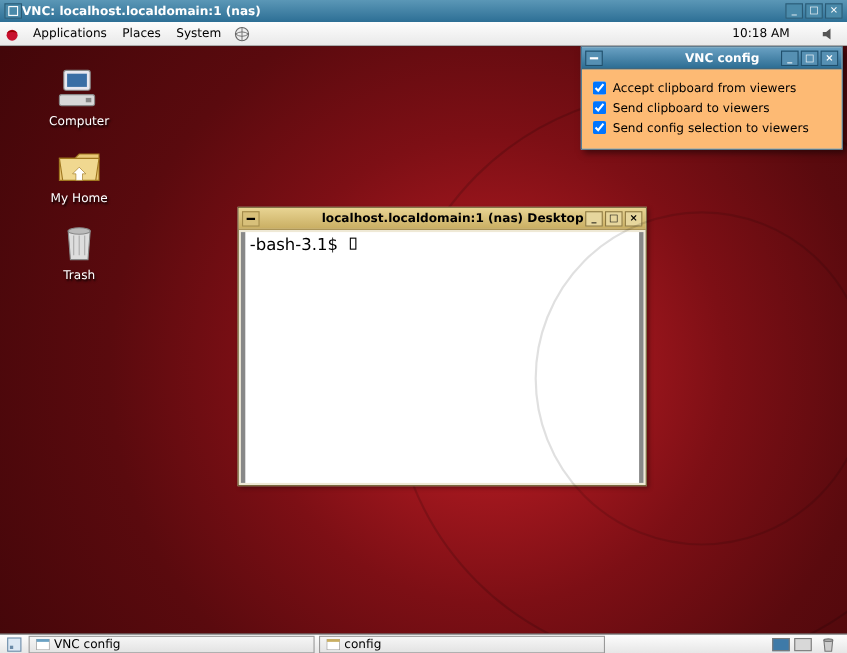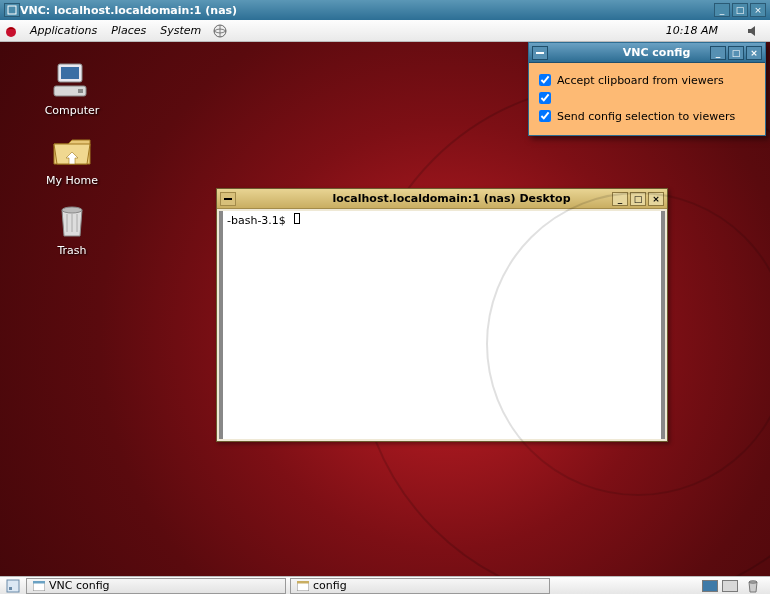--- a/index.html
+++ b/index.html
@@ -6,21 +6,21 @@
 body { width: 770px; height: 594px; overflow: hidden; background: #000; position: relative; }
 
 
 .outer-titlebar { height: 20px; background: linear-gradient(#5b97b6,#2d6f95); display:flex; align-items:center; color:#fff; font-size:11px; position:relative; }
 .outer-titlebar .title { flex:1; text-align:left; font-weight:bold; }
 .outer-winbtns { position:absolute; right:4px; display:flex; gap:2px; }
 .outer-winbtn { width:16px; height:14px; background:#4a8aaa; border:1px solid #2a5a75; color:#fff; font-size:9px; display:flex; align-items:center; justify-content:center; cursor:pointer; }
 .outer-sys { width:16px; height:14px; margin-left:4px; background:#4a8aaa; border:1px solid #2a5a75; display:flex; align-items:center; justify-content:center; }
 
 
-.panel { height:22px; background:linear-gradient(#fdfdfd,#e9e9e9); border-bottom:1px solid #bbb; display:flex; align-items:center; font-size:11px; color:#000;font-style:italic; }
+.panel { height:22px; background:linear-gradient(#fdfdfd,#e9e9e9); border-bottom:1px solid #bbb; display:flex; align-items:center; font-size:11px; color:#000; }
 .panel-left { display:flex; align-items:center; gap:2px; }
 .panel-icon { width:18px; height:18px; margin:0 2px; display:flex; align-items:center; justify-content:center; }
 .panel-menu { padding:0 6px; cursor:pointer; }
 .panel-right { margin-left:auto; display:flex; align-items:center; gap:24px; padding-right:6px; }
 
 
 .desktop { position:relative; height:534px; background: radial-gradient(circle at 58% 55%, #c8222a 0%, #a6181f 18%, #7d0f15 40%, #5a0a0e 65%, #420609 100%); overflow:hidden; }
 
 .desktop::before,.desktop::after { content:""; position:absolute; border:2px solid rgba(0,0,0,0.15); border-radius:50%; }
 .desktop::before { width:520px; height:520px; right:-110px; top:40px; }
@@ -39,21 +39,21 @@
 .win-btns { position:absolute; right:3px; display:flex; gap:2px; }
 .win-btn { width:16px; height:14px; background:#e6d69d; border:1px solid #8e7940; font-size:9px; display:flex; align-items:center; justify-content:center; cursor:pointer; }
 
 
 .win-blue .win-titlebar { background:linear-gradient(#6aa1c3,#2d6d93); color:#fff; border-bottom:1px solid #1f4e6b; }
 .win-blue { border:1px solid #2d6d93; box-shadow:3px 3px 6px rgba(0,0,0,0.5); }
 .win-blue .win-btn,.win-blue .win-sys { background:#5690b3; border:1px solid #1f4e6b; color:#fff; }
 .vnc-body { background:#fdba74; padding:8px 10px 10px; font-size:11px; color:#000; }
 .vnc-row { display:flex; align-items:center; gap:6px; height:18px; }
 .vnc-row input[type=checkbox]{ width:12px; height:12px; }
-.xterm-content { margin:2px; border-left:4px solid #888; border-right:4px solid #888; background:#fff; font-family:"DejaVu Sans Mono", monospace; font-size:11px; color:#000; padding:2px 4px; height:228px; white-space:pre; }
+.xterm-content { margin:2px; border-left:4px solid #888; border-right:4px solid #888; background:#fff; font-family:"DejaVu Sans Mono", monospace; font-size:15px; color:#000; padding:2px 4px; height:228px; white-space:pre; }
 .cursor-box { display:inline-block; width:6px; height:11px; border:1px solid #000; vertical-align:baseline; margin-left:2px; }
 
 
 .panel-bottom { position:absolute; bottom:0; left:0; right:0; height:18px; background:linear-gradient(#fdfdfd,#e6e6e6); border-top:1px solid #bbb; display:flex; align-items:center; font-size:11px; }
 .taskbtn { height:16px; border:1px solid #999; background:linear-gradient(#f6f6f6,#e3e3e3); margin:0 2px; padding:0 6px; display:flex; align-items:center; gap:4px; cursor:pointer; min-width:260px; }
 .taskbtn .ico { width:12px; height:12px; display:flex; align-items:center; justify-content:center; }
 .tray { margin-left:auto; display:flex; align-items:center; gap:4px; padding-right:6px; }
 .ws-square { width:16px; height:12px; border:1px solid #7a7a7a; }
 .ws-active { background:#3e7aa8; }
 .ws-inactive { background:#d8d8d8; }
@@ -155,29 +155,30 @@
         <div class="win-btn">×</div>
       </div>
     </div>
     <div class="vnc-body">
       <label class="vnc-row">
         <input type="checkbox" checked="" style="">
         <span>Accept clipboard from viewers</span>
       </label>
       <label class="vnc-row">
         <input type="checkbox" checked="" style="">
+        <span>Send clipboard to viewers</span>
       </label>
       <label class="vnc-row">
         <input type="checkbox" checked="" style="">
         <span>Send config selection to viewers</span>
       </label>
     </div>
   </div>
 
-  <div class="win" style="left:216px; top:146px; width:452px;">
+  <div class="win" style="left:216px; top:146px; width:372px;">
     <div class="win-titlebar">
       <div class="win-sys">
         <svg width="8" height="8" viewBox="0 0 8 8">
             <rect x="0" y="3" width="8" height="2" fill="#000"></rect>
           </svg>
       </div>
       <div class="win-title">localhost.localdomain:1 (nas) Desktop</div>
       <div class="win-btns">
         <div class="win-btn">_</div>
         <div class="win-btn">□</div>

